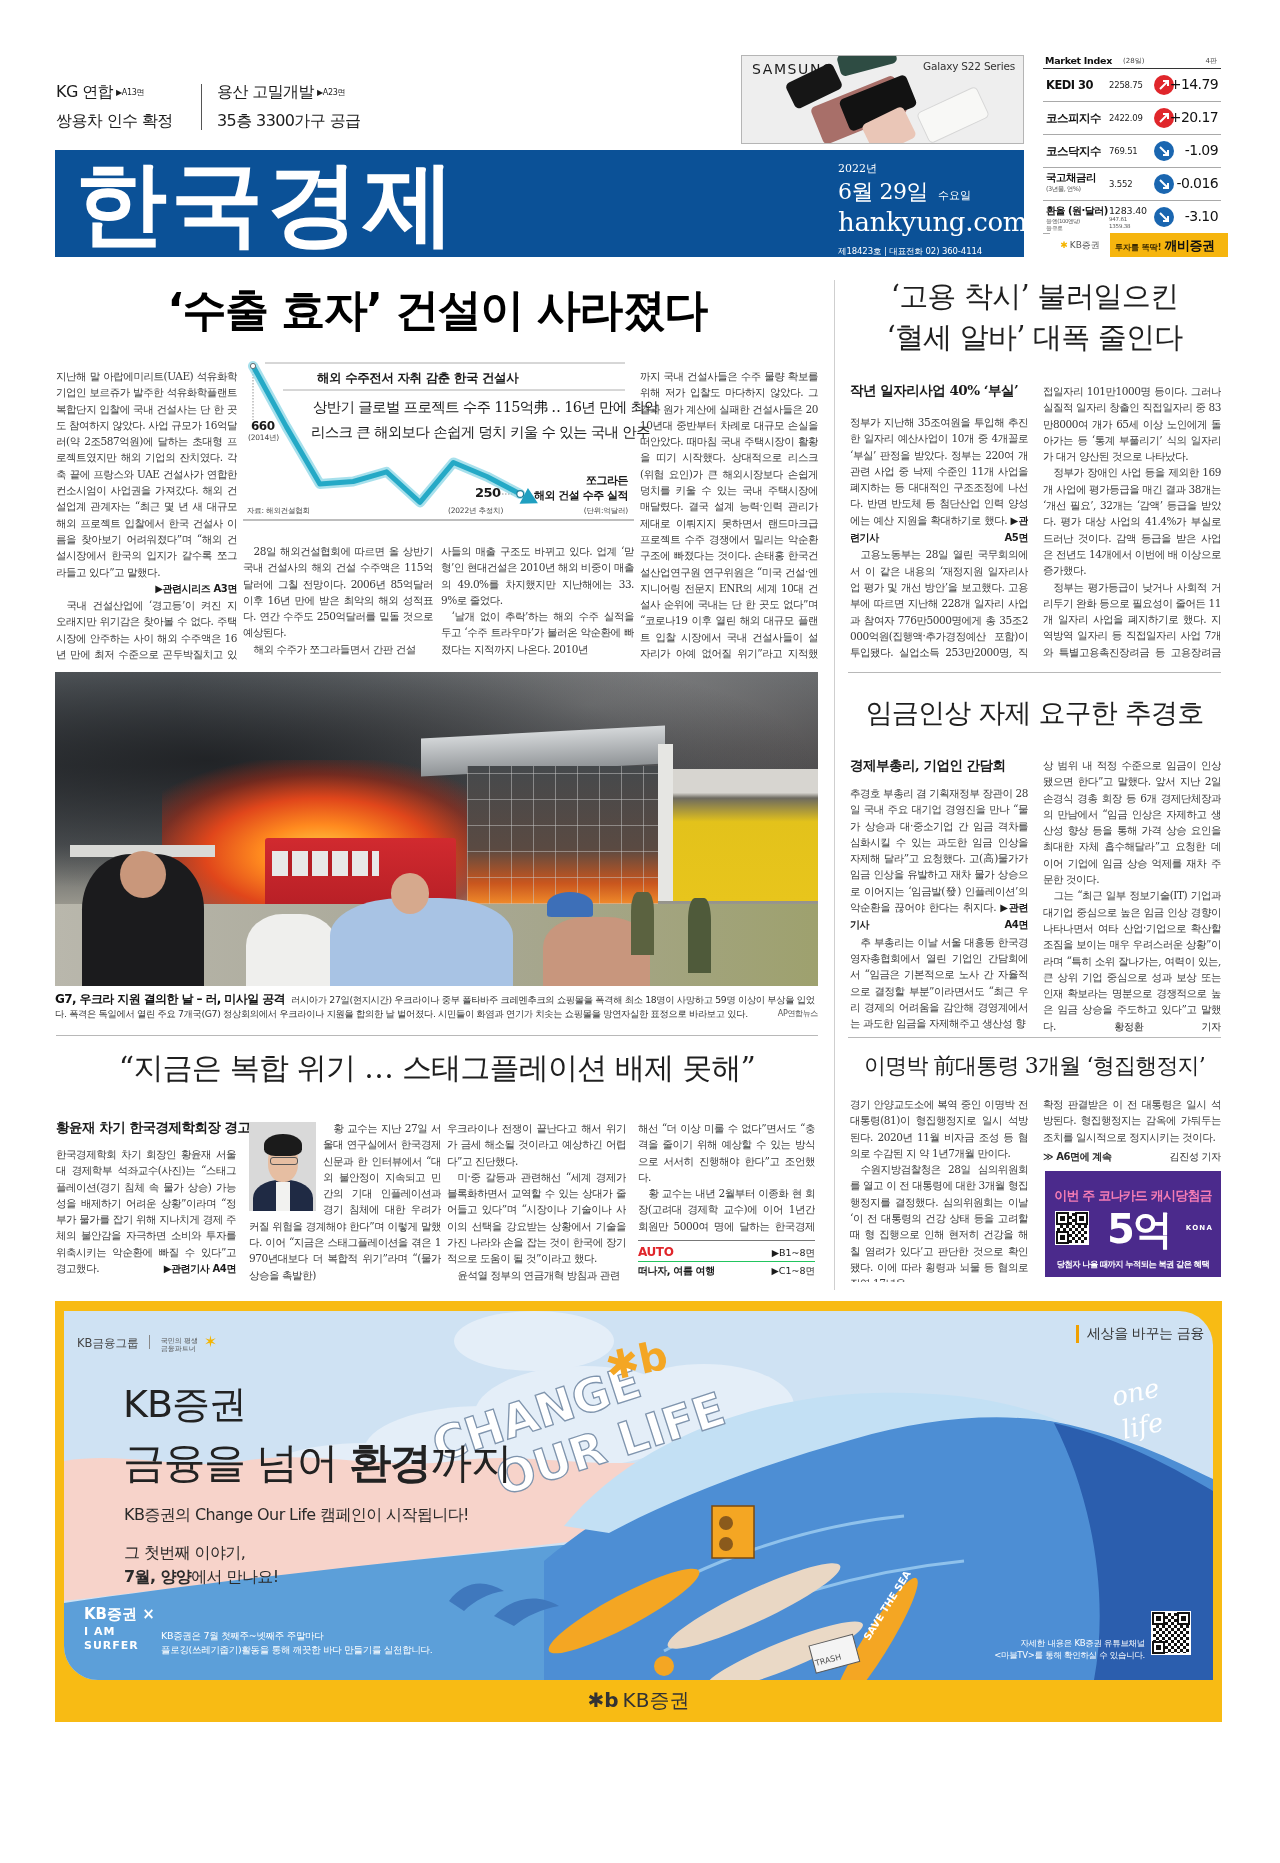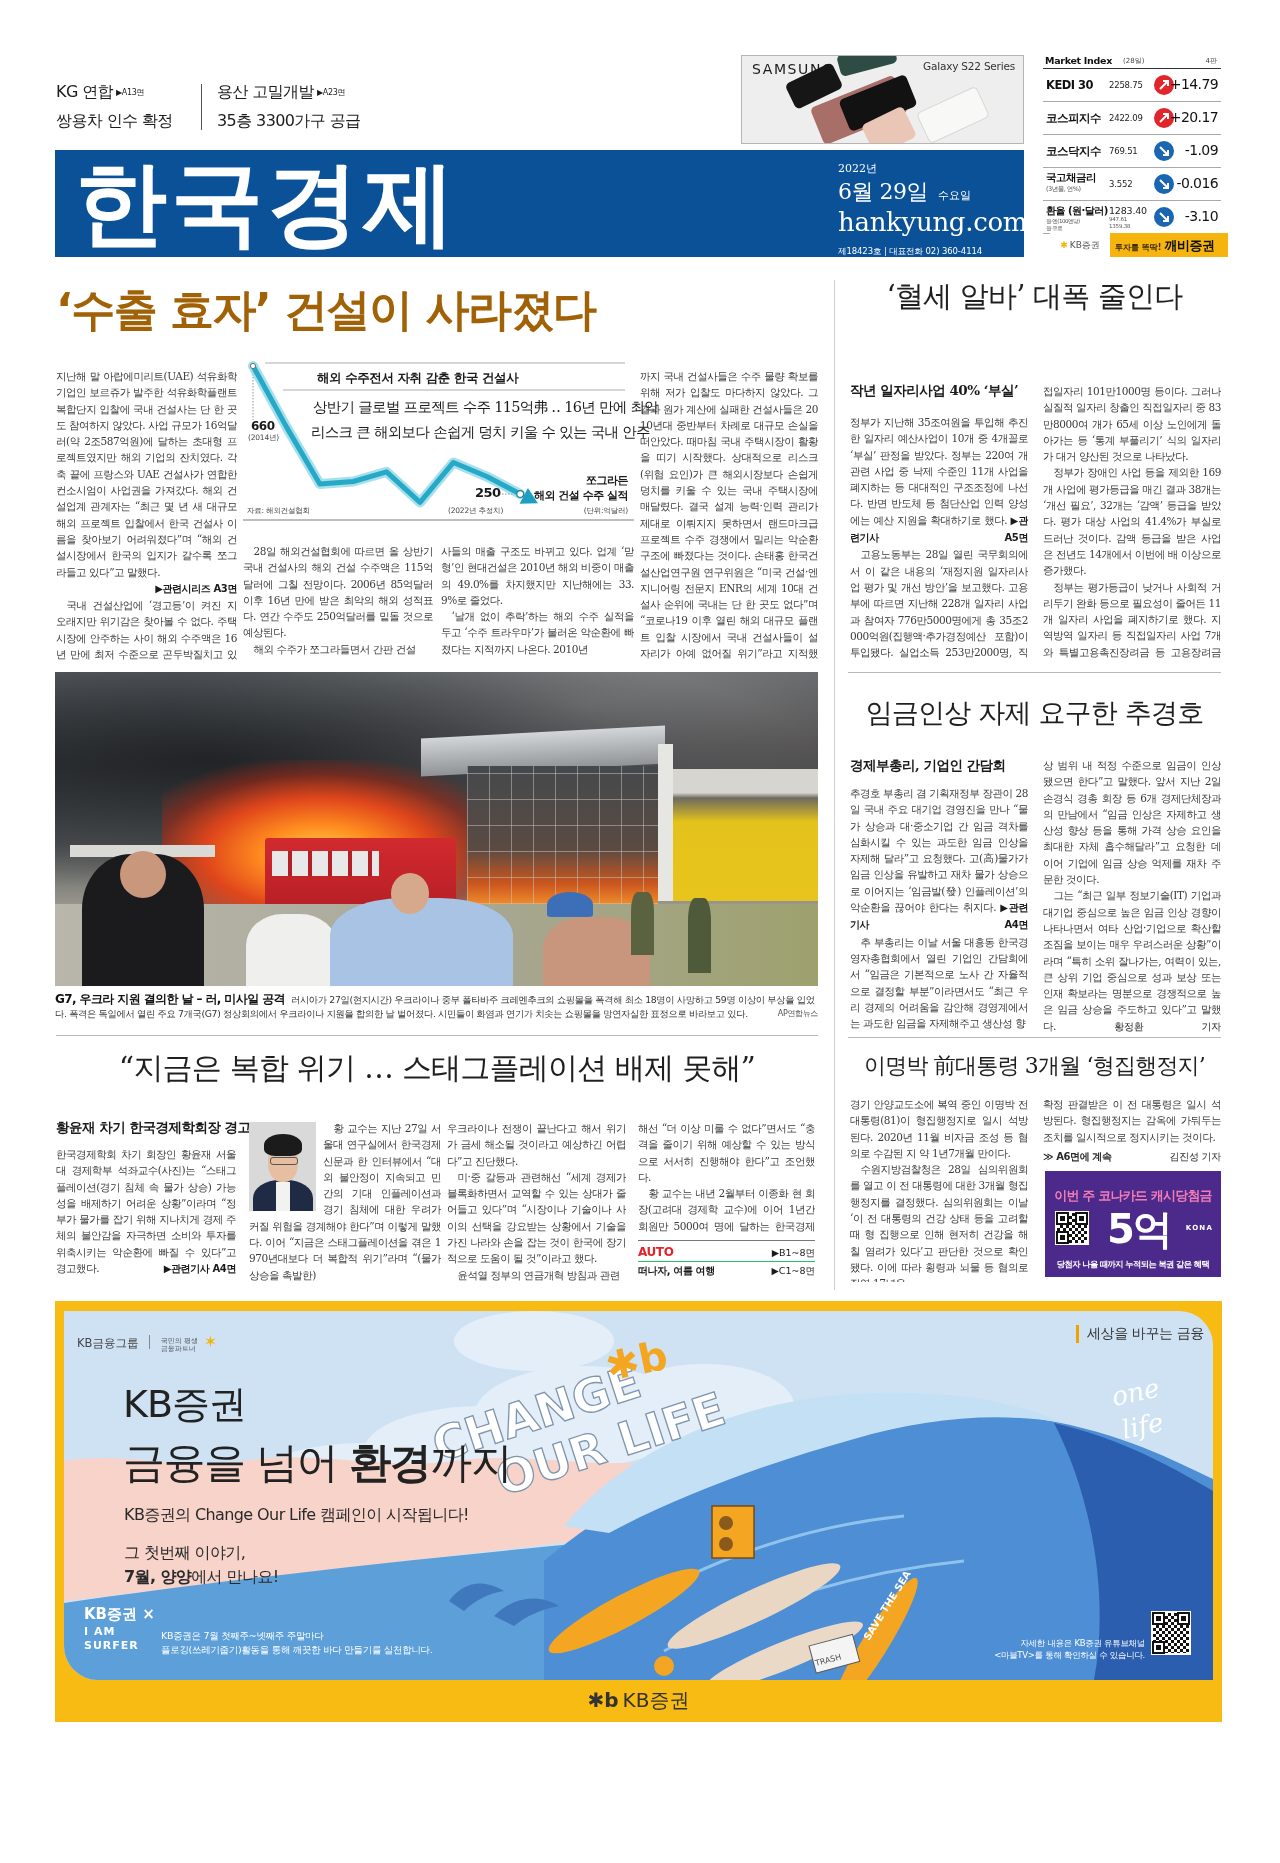--- a/index.html
+++ b/index.html
@@ -45,21 +45,21 @@
   .mi-arrow.down .dn{display:block;}
   .mi-chg{position:absolute;right:3px;top:7px;font-size:14px;letter-spacing:-0.6px;}
   .mi-kb{position:absolute;left:7px;top:178px;width:178px;height:24px;}
   .mi-kb-l{position:absolute;left:0;top:0;width:60px;height:24px;background:#fff;font-size:9px;line-height:24px;color:#555;text-align:center;}
   .mi-kb-l .star{color:#f4b400;font-weight:bold;margin-right:2px;}
   .mi-kb-r{position:absolute;left:60px;top:0;width:118px;height:24px;background:#f6b50e;line-height:24px;white-space:nowrap;}
   .mi-kb-r .tag{font-size:8px;font-weight:bold;color:#3b2a00;margin-left:5px;}
   .mi-kb-r .brand{font-size:13px;font-weight:bold;color:#111;margin-left:3px;letter-spacing:-0.5px;}
 
   
-  .hl-main{font-family:"DejaVu Sans",sans-serif;font-weight:bold;font-size:44px;letter-spacing:-1.5px;color:#a16207;white-space:nowrap;}
+  .hl-main{font-family:"DejaVu Sans",sans-serif;font-weight:bold;font-size:44px;letter-spacing:-1.5px;color:#000000;text-align:center;white-space:nowrap;}
   .hl-serif{font-family:"DejaVu Serif",serif;color:#1f1f1f;text-align:center;white-space:nowrap;letter-spacing:-0.8px;}
   .subhead{font-family:"DejaVu Serif",serif;font-weight:bold;font-size:13.5px;color:#1a1a1a;letter-spacing:-0.5px;white-space:nowrap;}
 
   
   .col{position:absolute;font-family:"DejaVu Serif",serif;font-size:10.5px;line-height:16.3px;color:#3a3a3a;text-align:justify;letter-spacing:-0.45px;word-break:break-all;overflow:hidden;}
   .col p{margin:0;text-indent:1em;}
   .col p.noind{text-indent:0;}
   .col p.last{text-align-last:justify;}
   .col .rel{font-family:"DejaVu Sans",sans-serif;font-weight:bold;font-size:10px;color:#1a1a1a;letter-spacing:-0.4px;}
   .col p.relline{text-align:right;text-indent:0;}
@@ -295,20 +295,21 @@
 </div>
 
 <div class="abs caption" style="left:55px;top:992px;width:763px;height:30px;overflow:hidden;">
   <span class="ct">G7, 우크라 지원 결의한 날 – 러, 미사일 공격</span><span>러시아가 27일(현지시간) 우크라이나 중부 폴타바주 크레멘추크의 쇼핑몰을 폭격해 최소 18명이 사망하고 59명 이상이 부상을 입었다. 폭격은 독일에서 열린 주요 7개국(G7) 정상회의에서 우크라이나 지원을 합의한 날 벌어졌다. 시민들이 화염과 연기가 치솟는 쇼핑몰을 망연자실한 표정으로 바라보고 있다.</span><span class="cr">AP연합뉴스</span>
 </div>
 
 <div class="abs rule-h" style="left:56px;top:1035px;width:762px;"></div>
 <div class="abs rule-v" style="left:834px;top:280px;height:1010px;"></div>
 
 <div class="abs hl-serif" style="left:848px;top:276px;width:373px;font-size:29px;line-height:41px;">
+  <div>‘고용 착시’ 불러일으킨</div>
   <div>‘혈세 알바’ 대폭 줄인다</div>
 </div>
 <div class="abs subhead" style="left:850px;top:382px;">작년 일자리사업 40% ‘부실’</div>
 <div class="col" style="left:850px;top:414px;width:178px;height:250px;">
   <p class="noind last"><span>정부가 지난해 35조여원을 투입해 추진한 일자리 예산사업이 10개 중 4개꼴로 ‘부실’ 판정을 받았다. 정부는 220여 개 관련 사업 중 낙제 수준인 11개 사업을 폐지하는 등 대대적인 구조조정에 나선다. 반면 반도체 등 첨단산업 인력 양성에는 예산 지원을 확대하기로 했다.</span> <span class="rel">▶관련기사 A5면</span></p>
   <p>고용노동부는 28일 열린 국무회의에서 이 같은 내용의 ‘재정지원 일자리사업 평가 및 개선 방안’을 보고했다. 고용부에 따르면 지난해 228개 일자리 사업과 참여자 776만5000명에게 총 35조2000억원(집행액·추가경정예산 포함)이 투입됐다. 실업소득 253만2000명, 직업훈련 213만6000명, 고용서비스 127만3000명, 직</p>
 </div>
 <div class="col" style="left:1043px;top:383px;width:178px;height:281px;">
   <p class="noind">접일자리 101만1000명 등이다. 그러나 실질적 일자리 창출인 직접일자리 중 83만8000여 개가 65세 이상 노인에게 돌아가는 등 ‘통계 부풀리기’ 식의 일자리가 대거 양산된 것으로 나타났다.</p>
   <p>정부가 장애인 사업 등을 제외한 169개 사업에 평가등급을 매긴 결과 38개는 ‘개선 필요’, 32개는 ‘감액’ 등급을 받았다. 평가 대상 사업의 41.4%가 부실로 드러난 것이다. 감액 등급을 받은 사업은 전년도 14개에서 이번에 배 이상으로 증가했다.</p>

